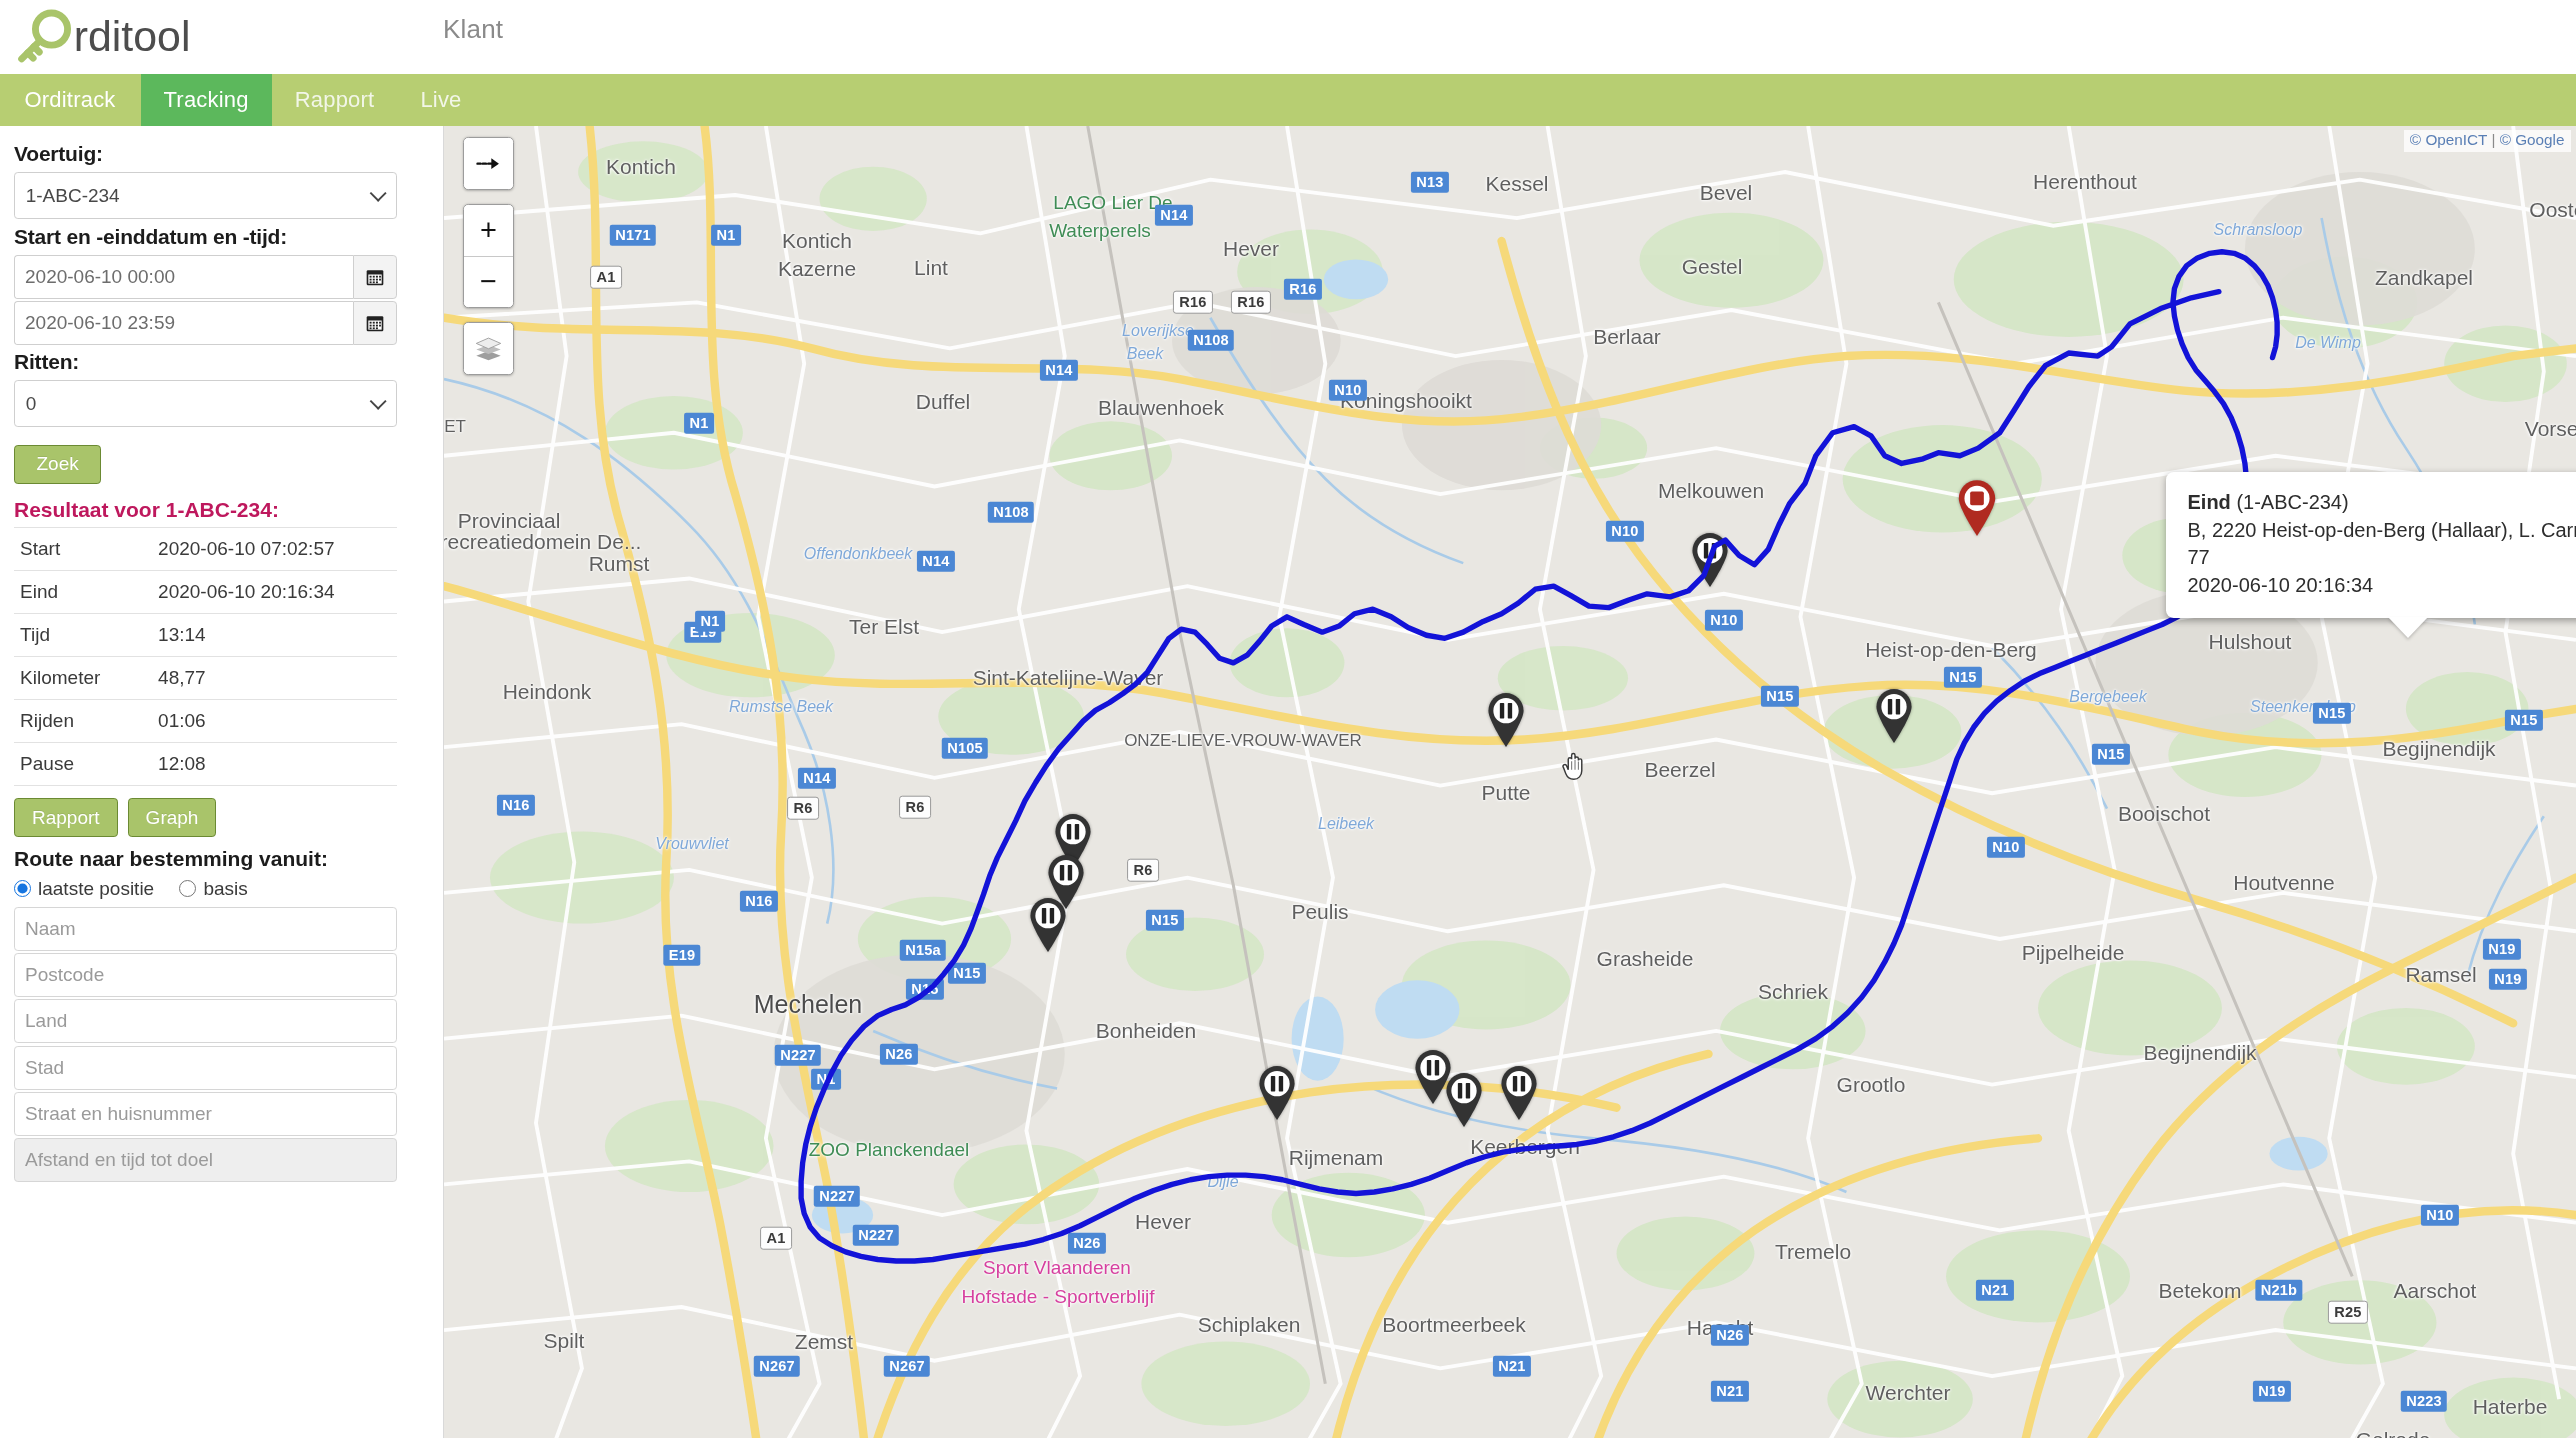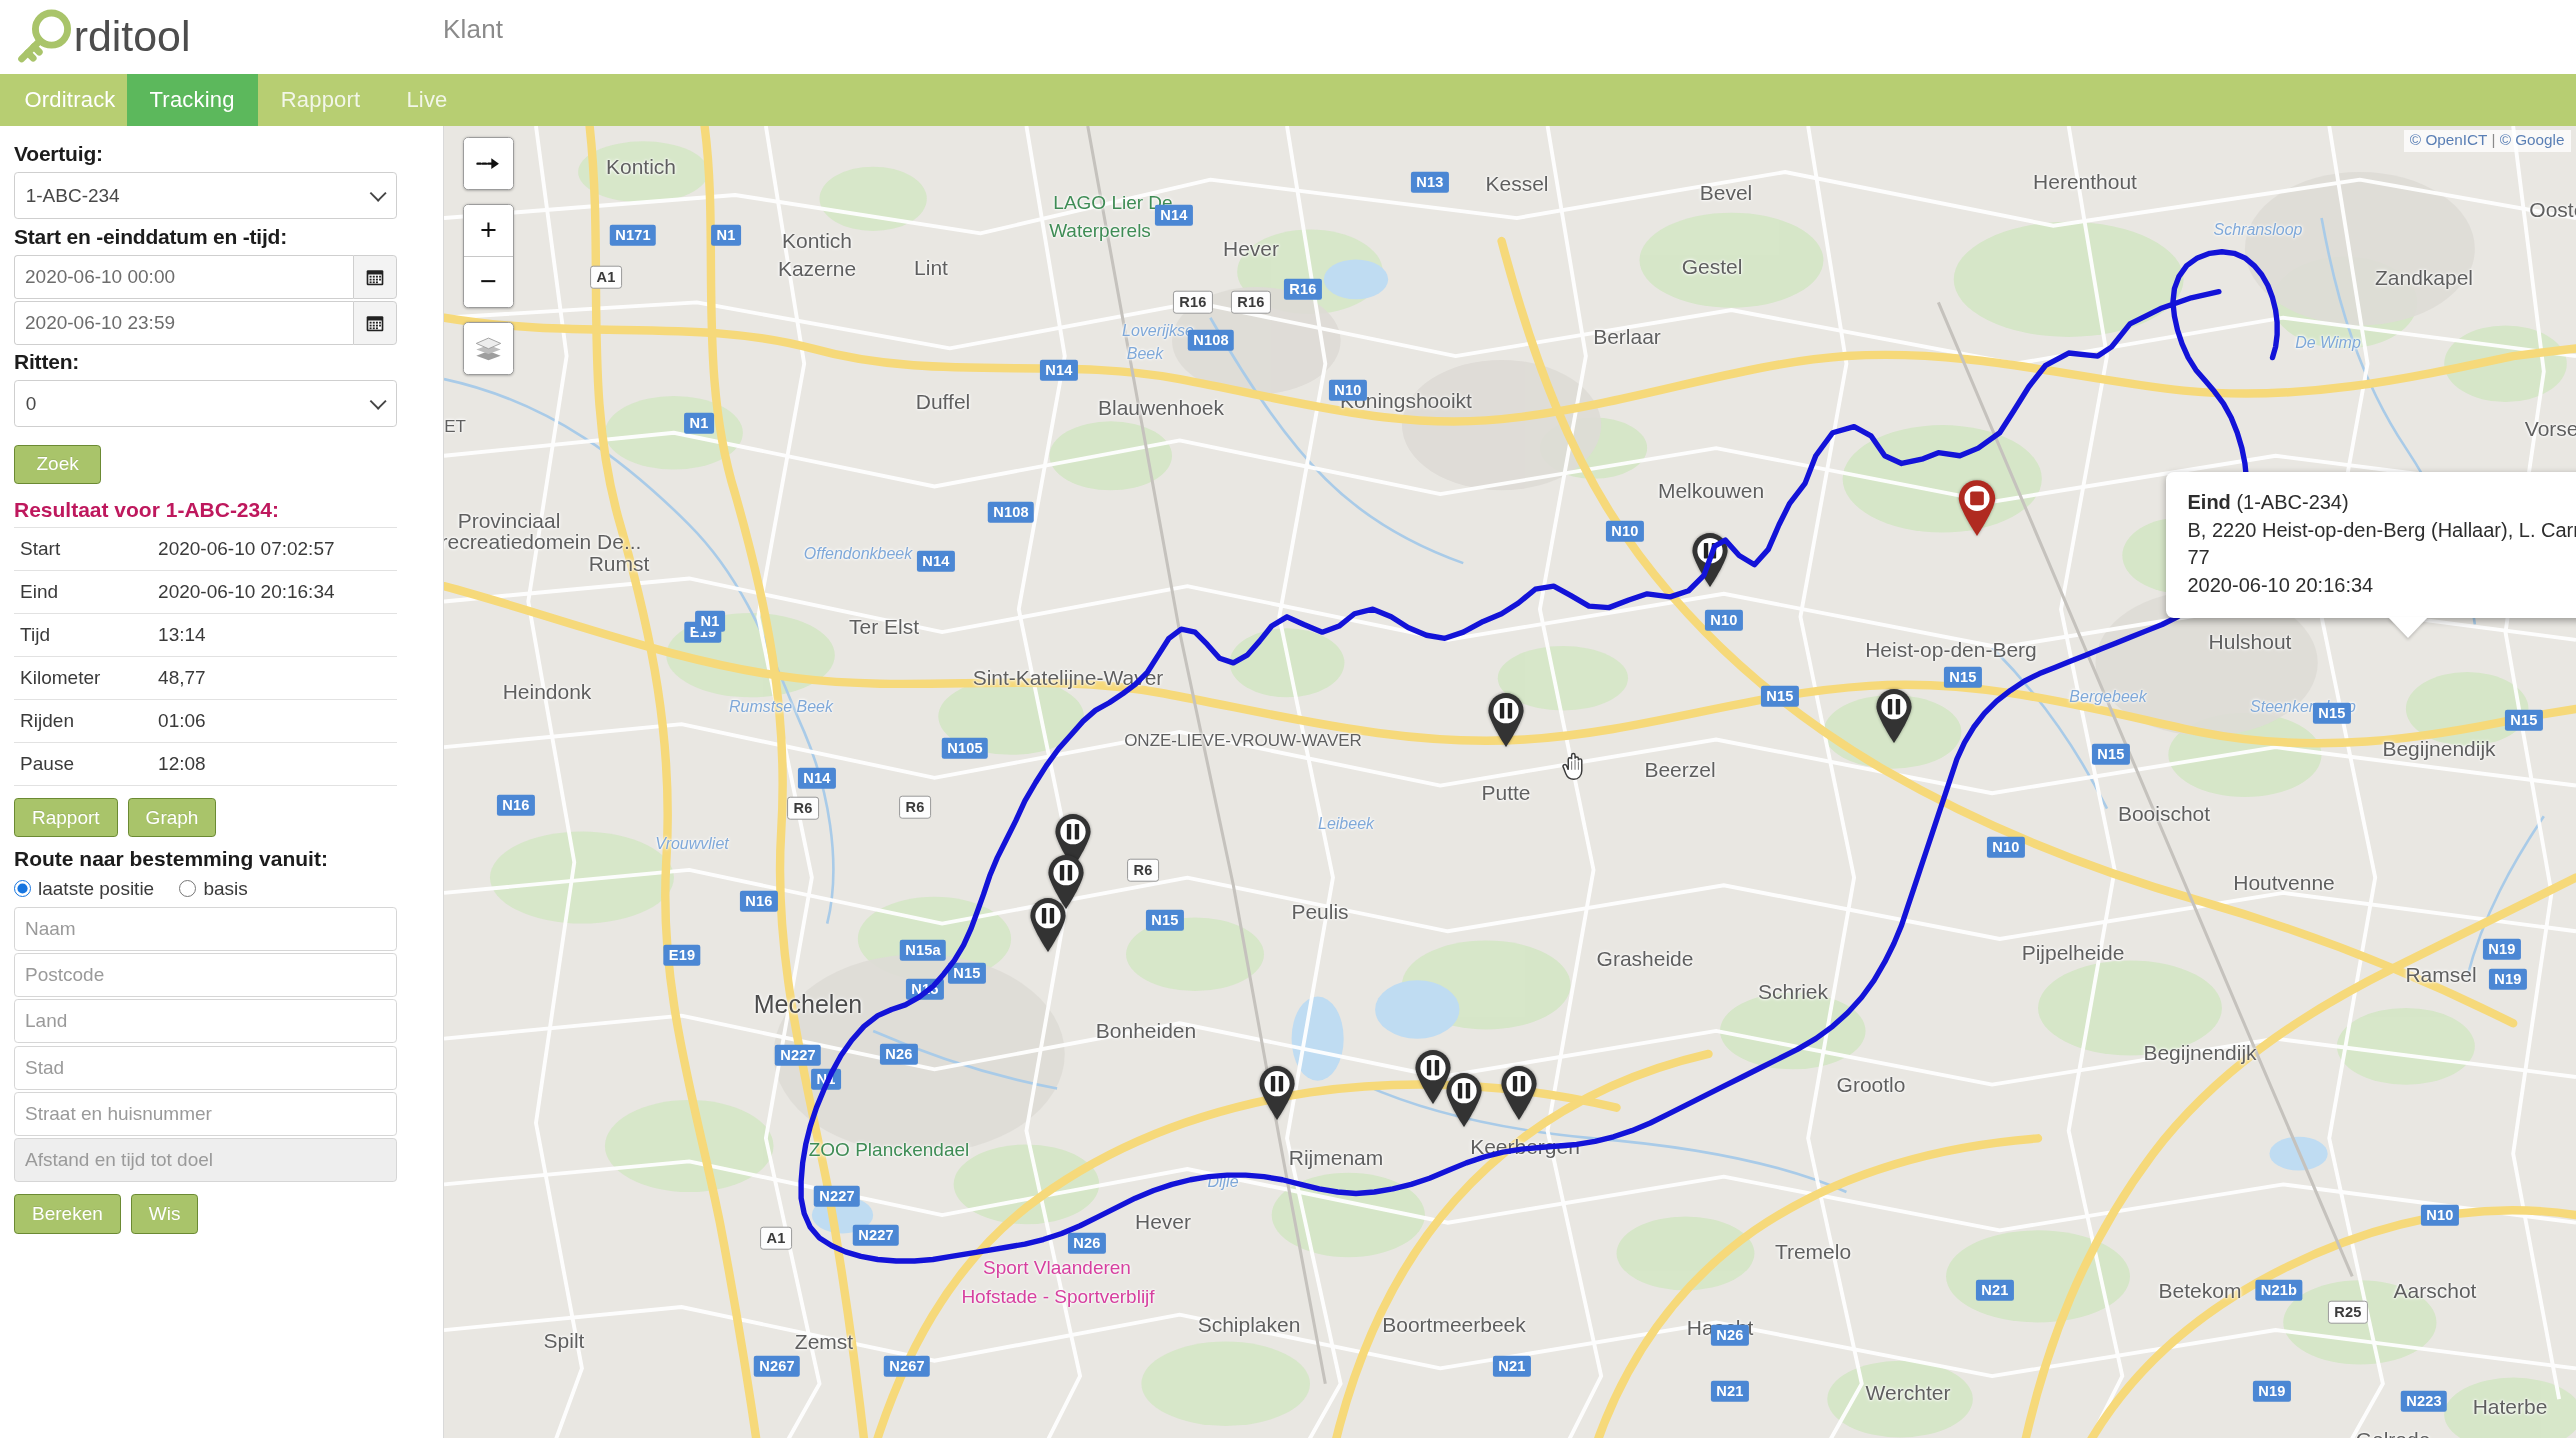--- a/index.html
+++ b/index.html
@@ -45,21 +45,21 @@
   .nav-item {
     display: flex;
     align-items: center;
     padding: 0 23px;
     font-size: 22px;
     color: #ffffff;
     cursor: pointer;
     letter-spacing: 0.2px;
     white-space: nowrap;
   }
-  .nav-item.first { padding-left: 24.5px; padding-right: 11px; }
+  .nav-item.first { padding-left: 24.5px; padding-right: 25px; }
   .nav-item.active { background: #5cb85c; }
   .nav-item.dim { color: #f2f6e8; }
 
   
   .layout {
     display: flex;
     height: calc(1452px - 74px - 52px);
     align-items: stretch;
   }
 
@@ -450,24 +450,20 @@
       </label>
     </div>
 
     <input class="addr-input" placeholder="Naam" style="">
     <input class="addr-input" placeholder="Postcode" style="">
     <input class="addr-input" placeholder="Land" style="">
     <input class="addr-input" placeholder="Stad" style="">
     <input class="addr-input" placeholder="Straat en huisnummer" style="">
     <input class="addr-input readonly" readonly="" placeholder="Afstand en tijd tot doel" style="">
 
-    <div class="btn-row2">
-      <button class="btn">Bereken</button>
-      <button class="btn">Wis</button>
-    </div>
   </div>
 
   <div class="map-outer">
     <div class="map-canvas">
       <svg class="map-bg" viewBox="0 0 2782 1729" preserveAspectRatio="none">
         <rect width="2782" height="1729" fill="#e9e7e2"></rect>
 
         <g fill="#d3e6c4" opacity="0.85">
           <ellipse cx="260" cy="60" rx="85" ry="40"></ellipse>
           <ellipse cx="560" cy="95" rx="70" ry="42"></ellipse>

